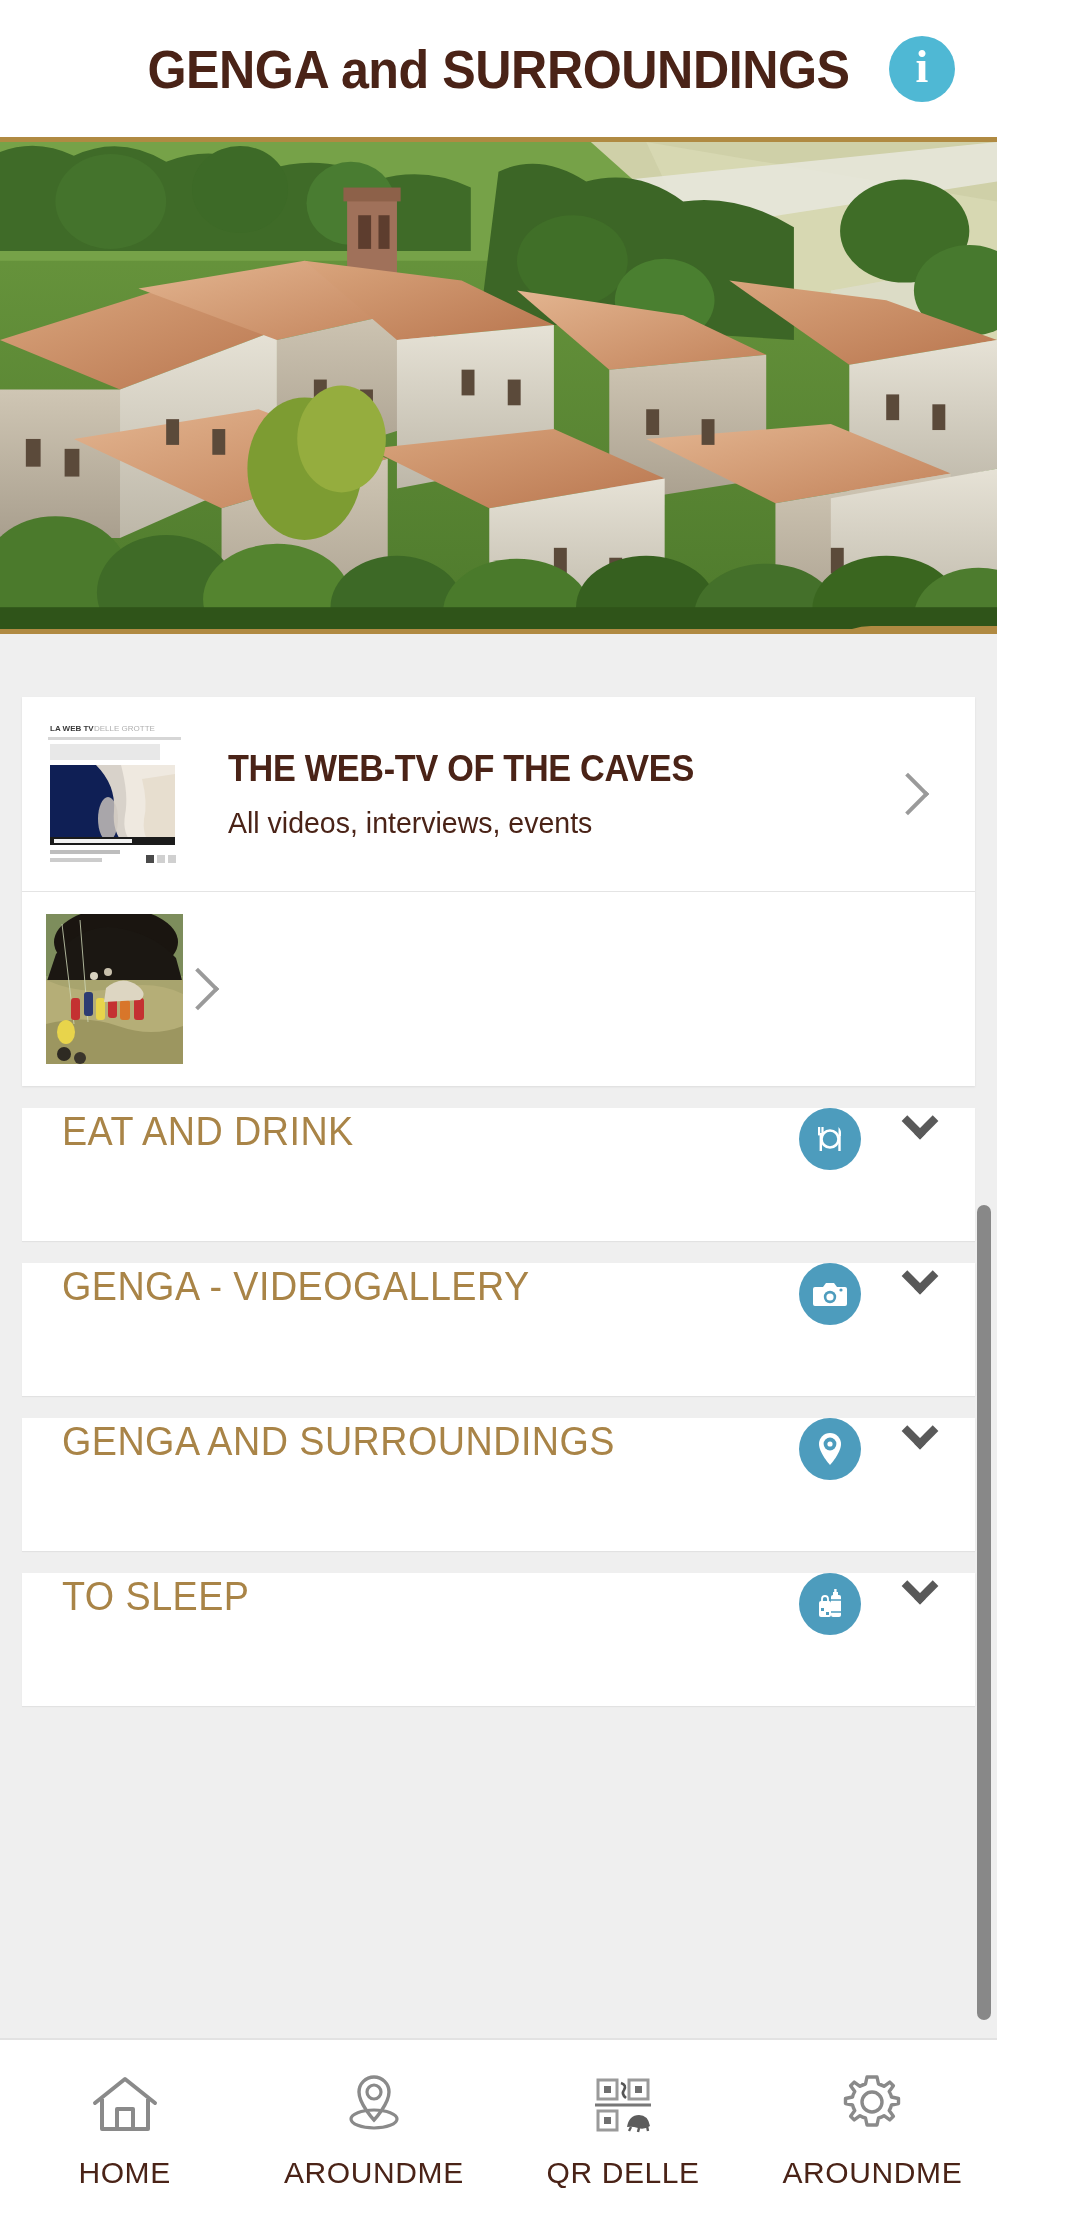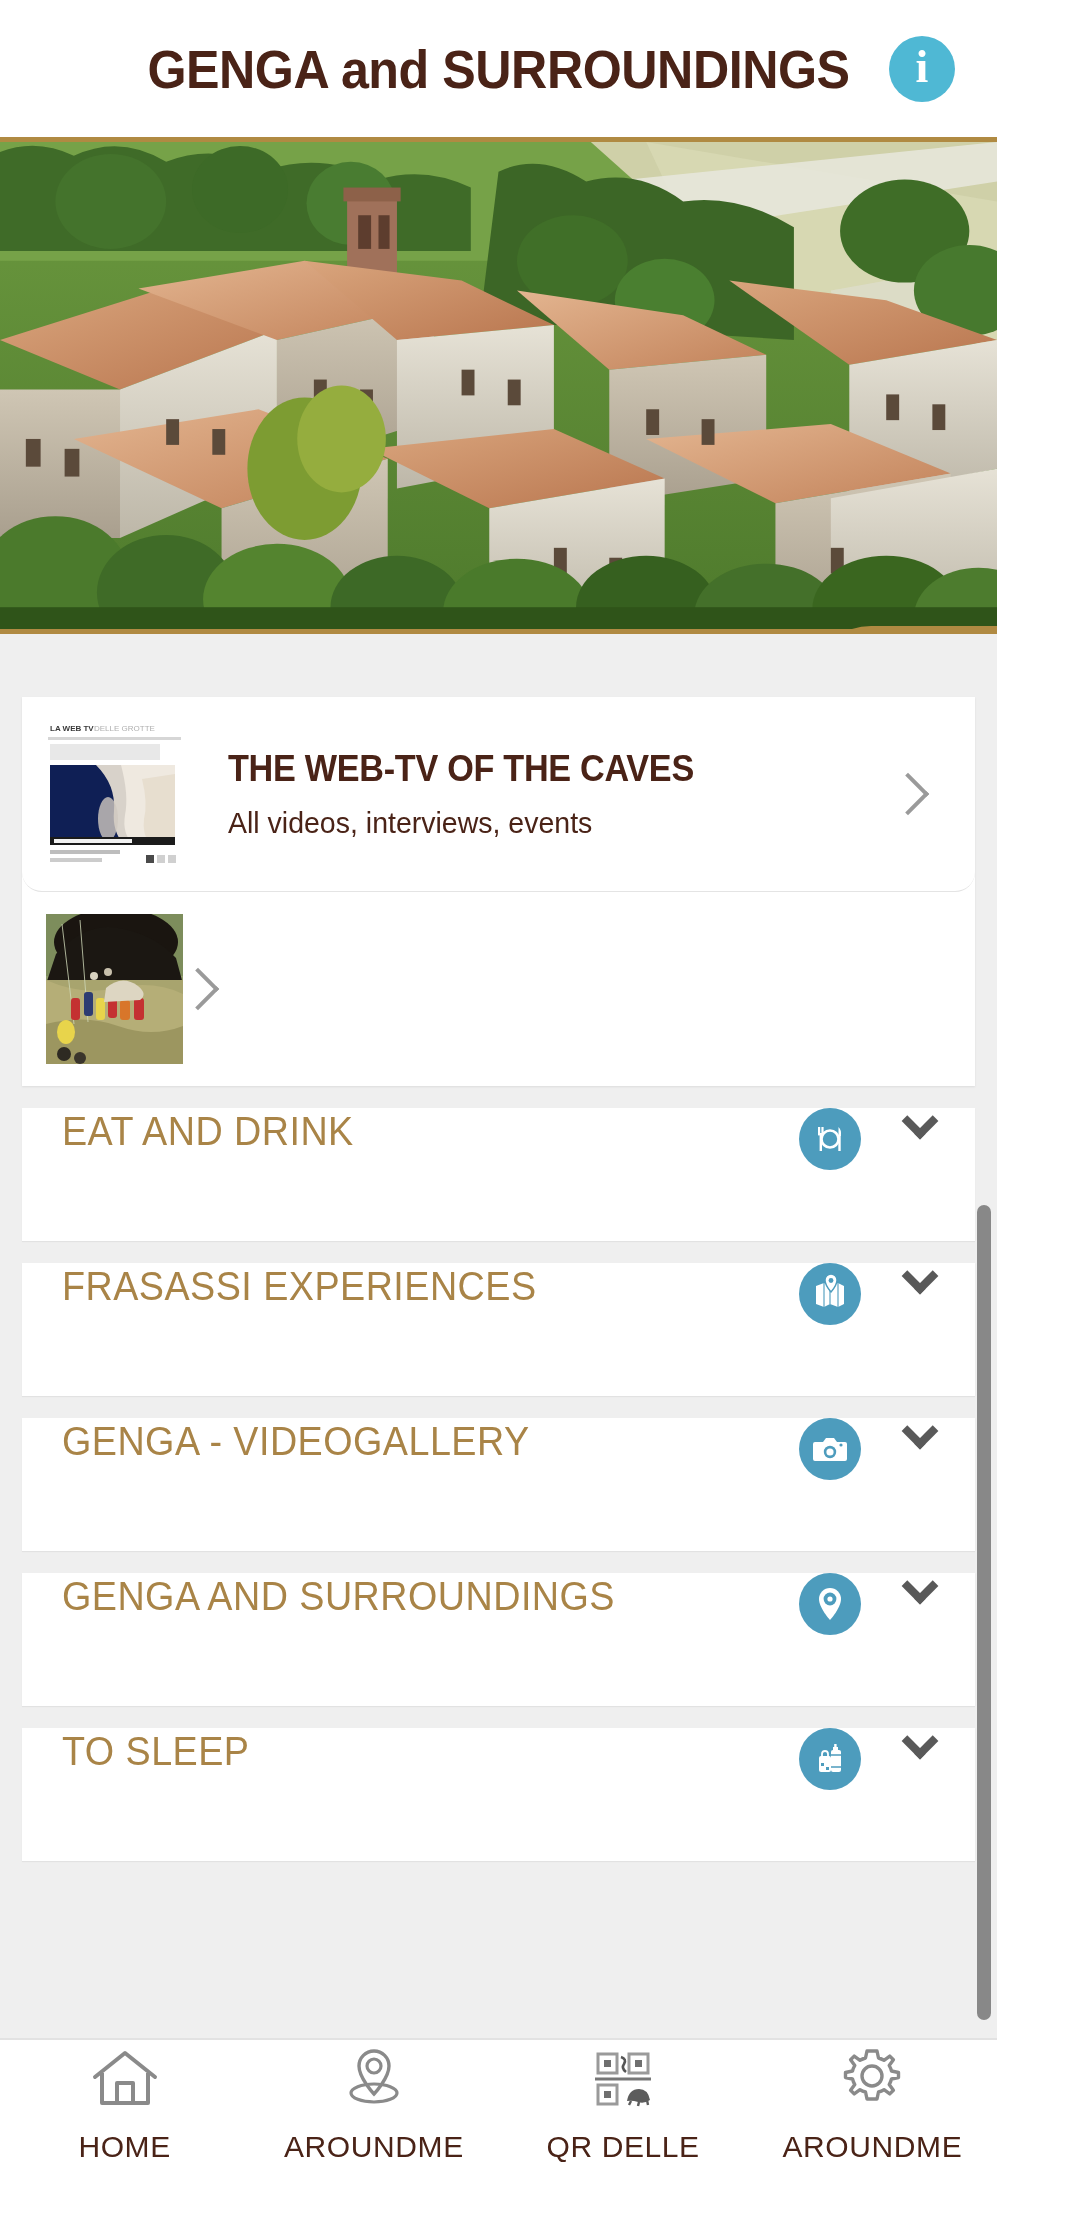--- a/index.html
+++ b/index.html
@@ -58,21 +58,20 @@
   }
 
   .card-group {
     background:#ffffff; margin: 58px 22px 0 22px;
     box-shadow: 0 1px 2px rgba(0,0,0,.08);
   }
   .feature-row {
     display: flex; align-items: center;
     padding: 22px 24px; min-height: 174px;
     border-bottom: 1px solid #e4e4e4;
-    border-radius: 20px;
   }
   .feature-row:last-child { border-bottom: none; }
   .thumb { width: 137px; height: 150px; flex: 0 0 137px; overflow: hidden; background:#fff; }
   .thumb svg { display:block; width:100%; height:100%; }
   .feature-text { flex: 1; padding-left: 45px; }
   .feature-title {
     font-size: 36px; font-weight: bold; color: #4a2317;
     letter-spacing: -0.3px; transform: scaleX(0.95); transform-origin: left;
     white-space: nowrap;
   }
@@ -119,21 +118,21 @@
   }
 
   
   .bottomnav {
     position: absolute; left: 0; right: 0; bottom: 0; height: 182px;
     background: #ffffff; border-top: 2px solid #e2e2e2;
     display: flex; align-items: flex-start;
   }
   .nav-item {
     flex: 1; display: flex; flex-direction: column;
-    align-items: center; 
+    align-items: center; padding-top: 26px;
   }
   .nav-icon { height: 76px; display:flex; align-items:center; justify-content:center; }
   .nav-label {
     margin-top: 14px; font-size: 30px; color: #4a2317;
     letter-spacing: 0.6px; white-space: nowrap;
   }
 </style>
 </head>
 <body>
 
@@ -341,32 +340,20 @@
             <rect x="11.4" y="8" width="2.2" height="7" fill="#ffffff"></rect>
             <rect x="8" y="14" width="5.6" height="2.4" fill="#ffffff"></rect>
             <rect x="9.6" y="16" width="2.4" height="16" fill="#ffffff"></rect>
             <path d="M28.5 8 q3.2 3 2.4 9 h-2.4 Z" fill="#ffffff"></path>
             <rect x="28.3" y="16" width="2.4" height="16" fill="#ffffff"></rect>
           </svg>
         </span>
         <span class="acc-chev"></span>
       </div>
 
-      <div class="acc-row">
-        <span class="acc-label">FRASASSI EXPERIENCES</span>
-        <span class="acc-icon">
-          <svg width="40" height="40" viewBox="0 0 40 40">
-            <path d="M6 12 L14 9 L20 12 L28 9 L34 12 L34 30 L28 33 L20 30 L14 33 L6 30 Z" fill="#ffffff"></path>
-            <path d="M14 9 L14 33 M20 12 L20 30 M28 9 L28 33" stroke="#4d9cbd" stroke-width="1.1"></path>
-            <path d="M15 6 a6 6 0 0 1 12 0 c0 5 -6 12 -6 12 s-6 -7 -6 -12 z" fill="#ffffff" stroke="#4d9cbd" stroke-width="1.4"></path>
-            <circle cx="21" cy="6.5" r="2.4" fill="#4d9cbd"></circle>
-          </svg>
-        </span>
-        <span class="acc-chev"></span>
-      </div>
 
       <div class="acc-row">
         <span class="acc-label">GENGA - VIDEOGALLERY</span>
         <span class="acc-icon">
           <svg width="40" height="40" viewBox="0 0 40 40">
             <path d="M5 13 h8 l3 -4 h8 l3 4 h8 a2 2 0 0 1 2 2 v15 a2 2 0 0 1 -2 2 h-30 a2 2 0 0 1 -2 -2 v-15 a2 2 0 0 1 2 -2 z" fill="#ffffff"></path>
             <circle cx="20" cy="23" r="6.2" fill="#4d9cbd"></circle>
             <circle cx="20" cy="23" r="3.6" fill="#ffffff"></circle>
             <circle cx="31" cy="16" r="1.6" fill="#4d9cbd"></circle>
           </svg>

